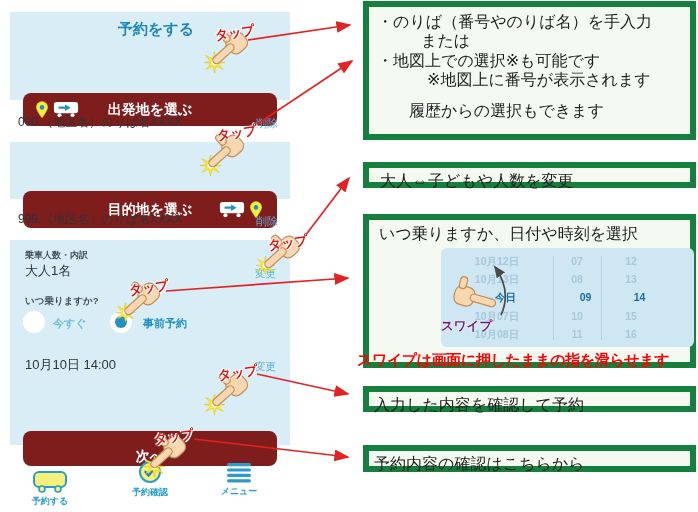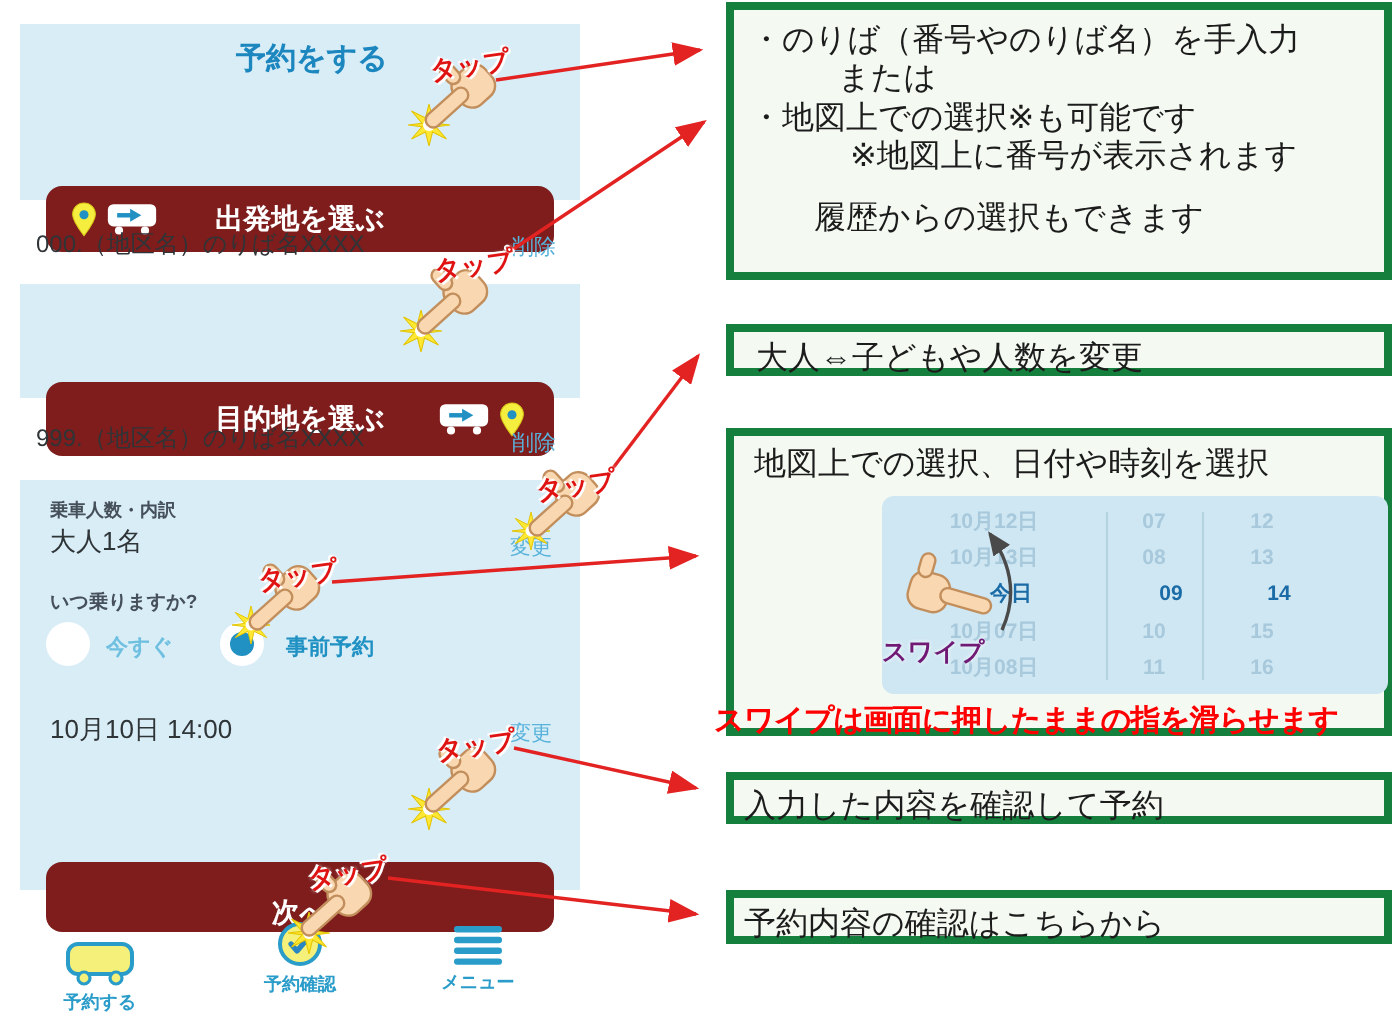--- a/index.html
+++ b/index.html
@@ -46,21 +46,21 @@
   #radio-adv .dot { position:absolute; left:5px; top:5px; width:12px; height:12px; border-radius:50%; background:#2190c2; }
   .radio-lbl { position:absolute; font-size:11px; font-weight:bold; z-index:2; }
   #lbl-now { left:53px; top:316px; color:#6fc0e0; }
   #lbl-adv { left:143px; top:316px; color:#2091c3; }
 
   .nav-item { position:absolute; width:46px; display:flex; flex-direction:column; align-items:center; gap:2px; z-index:2; cursor:pointer; }
   #nav-1 { left:27px; top:470px; } #nav-2 { left:127px; top:460px; } #nav-3 { left:216px; top:463px; }
   .nav-lbl { font-size:9px; font-weight:bold; color:#2a9cc9; white-space:nowrap; }
 
   
-  .gbox { position:absolute; left:363px; width:333px; background:#f4faf2; border:4px solid #15803d; z-index:2; }
+  .gbox { position:absolute; left:363px; width:333px; background:#f4faf2; border:6px solid #15803d; z-index:2; }
   #box1 { top:1px;   height:139px; }
   #box2 { top:162px; height:26px; }
   #box3 { top:214px; height:154px; }
   #box4 { top:386px; height:26px; }
   #box5 { top:445px; height:27px; }
   .gbox .t { position:absolute; font-size:16px; color:#1c1c1c; white-space:nowrap; }
   #box1 .l1 { left:8px;  top:5px; }
   #box1 .l2 { left:52px; top:24px; }
   #box1 .l3 { left:8px;  top:44px; }
   #box1 .l4 { left:58px; top:63px; }
@@ -192,21 +192,21 @@
     <span class="t l1">・のりば（番号やのりば名）を手入力</span>
     <span class="t l2">または</span>
     <span class="t l3">・地図上での選択※も可能です</span>
     <span class="t l4">※地図上に番号が表示されます</span>
     <span class="t l5">履歴からの選択もできます</span>
   </div>
   <div class="gbox" id="box2">
     <span class="t">大人⇔子どもや人数を変更</span>
   </div>
   <div class="gbox" id="box3">
-    <span class="t">地図上での選択、日付や時刻を選択</span>
+    <span class="t">いつ乗りますか、日付や時刻を選択</span>
   </div>
   <div class="gbox" id="box4">
     <span class="t">入力した内容を確認して予約</span>
   </div>
   <div class="gbox" id="box5">
     <span class="t">予約内容の確認はこちらから</span>
   </div>
 
   <div id="picker">
     <div class="pcol" id="pcol-dates">

